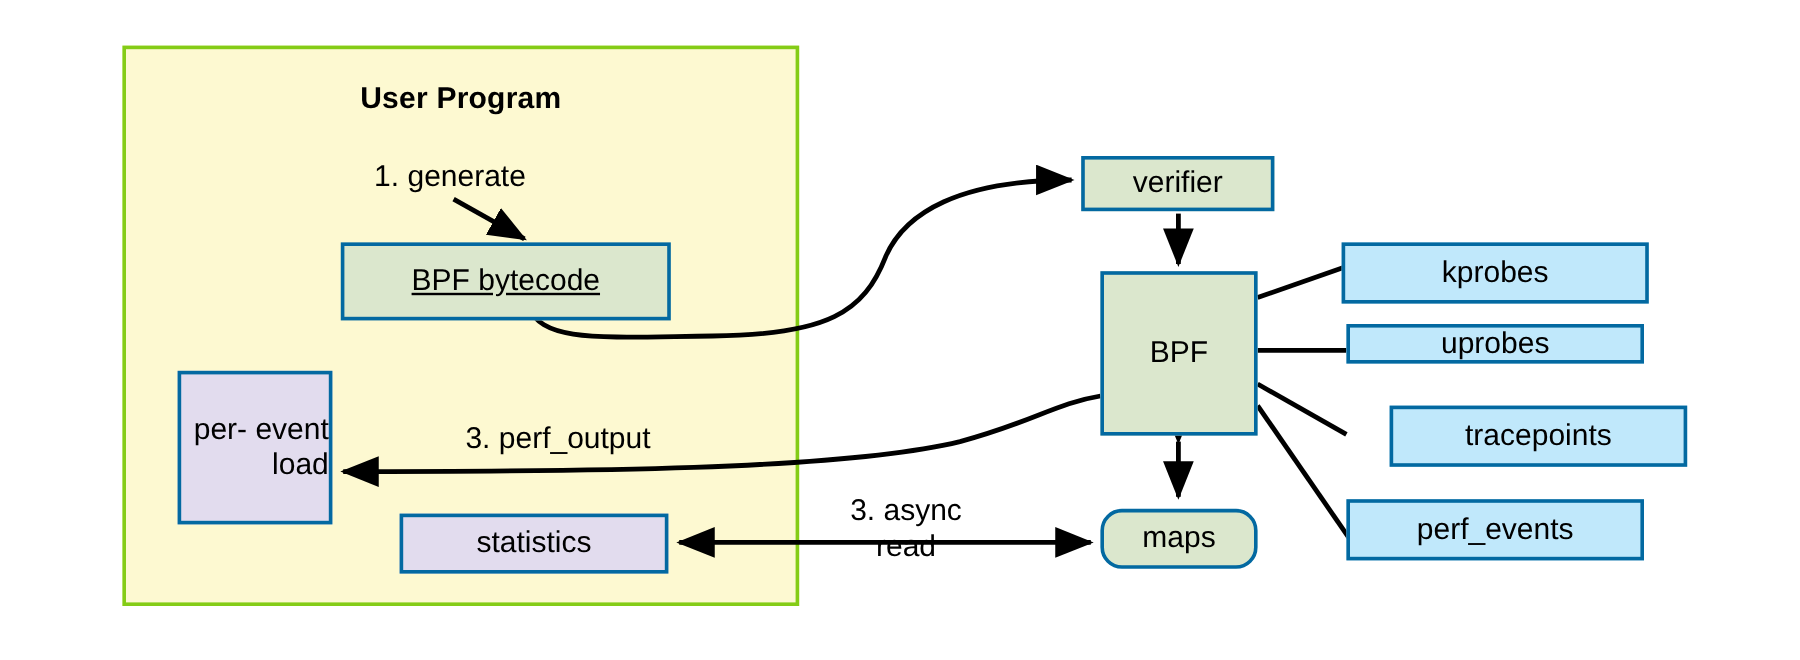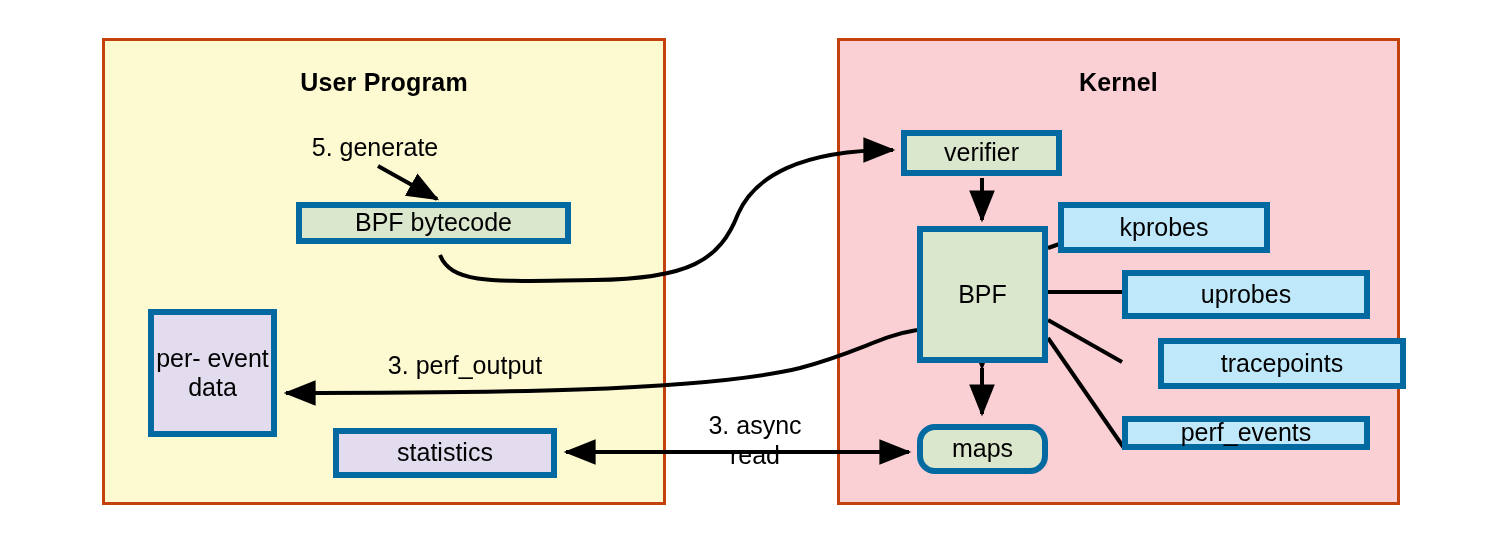--- a/index.html
+++ b/index.html
@@ -1,44 +1,41 @@
 <!DOCTYPE html>
 <html><head>
 <meta charset="utf-8">
 <style>
   html,body{margin:0;padding:0;background:#ffffff;}
   body{width:1500px;height:550px;overflow:hidden;
        font-family:"Liberation Sans","DejaVu Sans",sans-serif;color:#000;}
   #stage{position:relative;width:1500px;height:550px;background:#fff;}
   svg#wires{position:absolute;left:0;top:0;width:1500px;height:550px;pointer-events:none;}
-  .container{position:absolute;border:3px solid #c2410c;box-sizing:border-box;}
+  .container{position:absolute;border:3px solid #84cc16;box-sizing:border-box;}
   #user-program{left:102px;top:38px;width:564px;height:467px;background:#fdf9d1;}
   #kernel{left:837px;top:38px;width:563px;height:467px;background:#fad0d4;}
   .container-title{position:absolute;left:0;right:0;text-align:center;
        font-weight:bold;font-size:25px;letter-spacing:.2px;}
-  .node{position:absolute;border:6px solid #0369a1;box-sizing:border-box;
-       display:flex;align-items:center;justify-content:center;text-align:center;
+  .node{position:absolute;border:3px solid #0369a1;box-sizing:border-box;
+       display:flex;align-items:center;justify-content:center;text-align:right;
        font-size:25px;line-height:1.18;}
   .green{background:#dbe7cd;}
   .purple{background:#e2dcee;}
   .blue{background:#c0e8fb;}
   .edge-label{position:absolute;font-size:25px;text-align:center;line-height:1.2;white-space:pre-line;}
 </style>
 </head>
 <body>
 
 <div id="stage">
 
   <div class="container" id="user-program">
     <div class="container-title" style="top:27px;">User Program</div>
   </div>
 
-  <div class="container" id="kernel">
-    <div class="container-title" style="top:27px;">Kernel</div>
-  </div>
 
   <svg id="wires" viewBox="0 0 1500 550">
     <defs>
       <marker id="ah" markerWidth="9" markerHeight="9" refX="7.4" refY="3.2" orient="auto" markerUnits="strokeWidth">
         <path d="M0,0 L8,3.2 L0,6.4 z" fill="#000"></path>
       </marker>
       <marker id="ah2" markerWidth="9" markerHeight="9" refX="7.4" refY="3.2" orient="auto" markerUnits="strokeWidth">
         <path d="M0,0 L8,3.2 L0,6.4 z" fill="#000"></path>
       </marker>
     </defs>
@@ -56,40 +53,40 @@
 
     <line x1="700" y1="452" x2="909" y2="452" stroke="#000" stroke-width="4" marker-end="url(#ah)"></line>
     <line x1="700" y1="452" x2="566" y2="452" stroke="#000" stroke-width="4" marker-end="url(#ah)"></line>
 
     <line x1="1048" y1="248" x2="1122" y2="222" stroke="#000" stroke-width="4"></line>
     <line x1="1048" y1="292" x2="1122" y2="292" stroke="#000" stroke-width="4"></line>
     <line x1="1048" y1="320" x2="1122" y2="362" stroke="#000" stroke-width="4"></line>
     <line x1="1048" y1="338" x2="1124" y2="448" stroke="#000" stroke-width="4"></line>
   </svg>
 
-  <div class="node green" style="left:296px;top:202px;width:275px;height:42px;">BPF bytecode</div>
+  <div class="node green" style="left:284px;top:202px;width:275px;height:65px;text-decoration:underline;">BPF bytecode</div>
 
   <div class="node purple" style="left:148px;top:309px;width:129px;height:128px;">per-
 event
-data</div>
+load</div>
 
   <div class="node purple" style="left:333px;top:428px;width:224px;height:50px;">statistics</div>
 
   <div class="node green" style="left:901px;top:130px;width:161px;height:46px;">verifier</div>
 
   <div class="node green" style="left:917px;top:226px;width:131px;height:137px;">BPF</div>
 
   <div class="node green" style="left:917px;top:424px;width:131px;height:50px;border-radius:18px;">maps</div>
 
-  <div class="node blue" style="left:1058px;top:202px;width:212px;height:51px;">kprobes</div>
-  <div class="node blue" style="left:1122px;top:270px;width:248px;height:49px;">uprobes</div>
+  <div class="node blue" style="left:1118px;top:202px;width:256px;height:51px;">kprobes</div>
+  <div class="node blue" style="left:1122px;top:270px;width:248px;height:33px;">uprobes</div>
   <div class="node blue" style="left:1122px;top:338px;width:248px;height:51px;margin-left:36px;">tracepoints</div>
-  <div class="node blue" style="left:1122px;top:416px;width:248px;height:34px;">perf_events</div>
+  <div class="node blue" style="left:1122px;top:416px;width:248px;height:51px;">perf_events</div>
 
-  <div class="edge-label" style="left:280px;top:132px;width:190px;">5. generate</div>
+  <div class="edge-label" style="left:280px;top:132px;width:190px;">1. generate</div>
 
 
   <div class="edge-label" style="left:330px;top:350px;width:270px;">3. perf_output</div>
 
   <div class="edge-label" style="left:675px;top:410px;width:160px;">3. async
 read</div>
 
 </div>
 
 </body></html>

